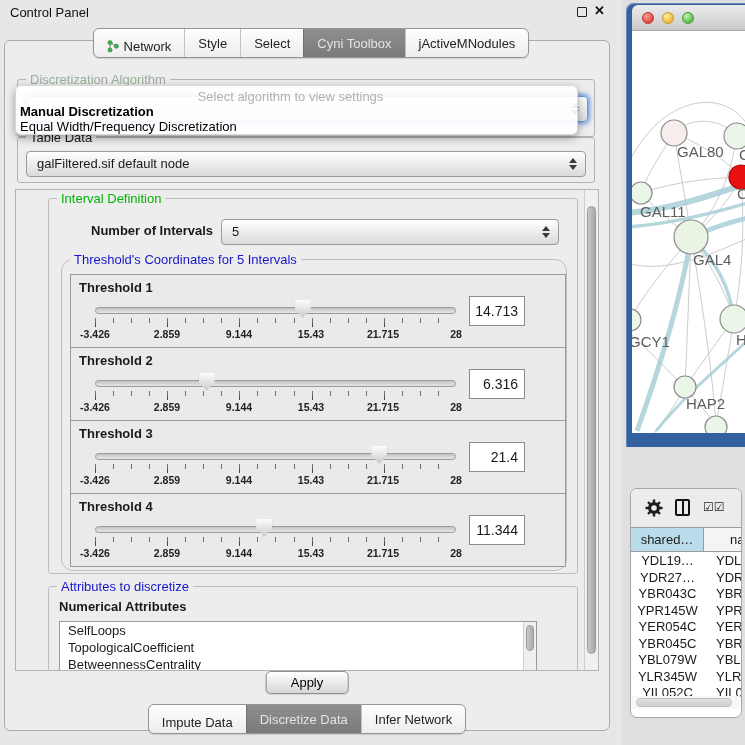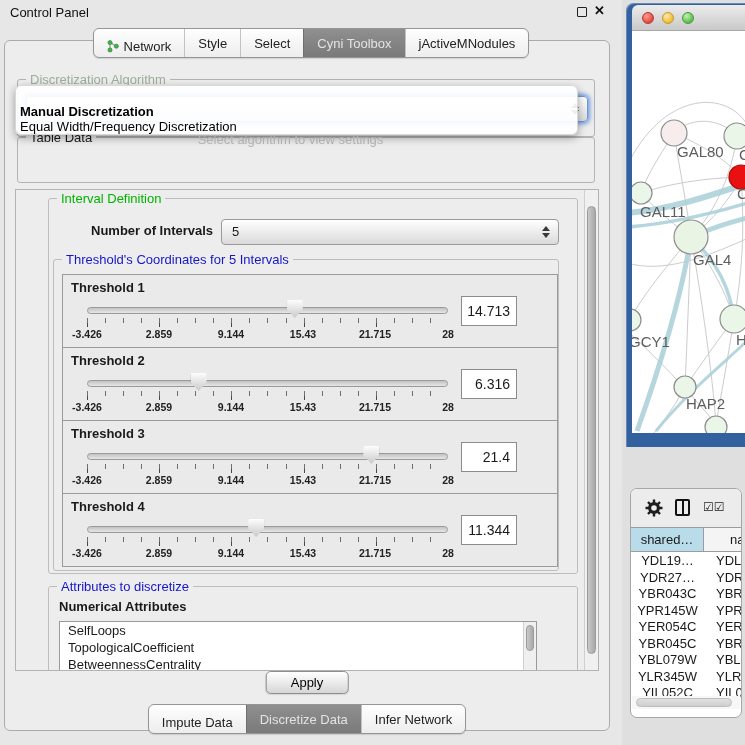--- a/index.html
+++ b/index.html
@@ -39,21 +39,21 @@
            padding-left:10px; height:26px; overflow:hidden; white-space:nowrap; }
   .spin { position:absolute; right:8px; top:50%; transform:translateY(-50%); display:flex; flex-direction:column; gap:2px; }
   .arr-up   { width:0; height:0; border-left:4px solid transparent; border-right:4px solid transparent; border-bottom:5px solid #3a3a3a; }
   .arr-down { width:0; height:0; border-left:4px solid transparent; border-right:4px solid transparent; border-top:5px solid #3a3a3a; }
   .combo.focus { box-shadow:0 0 4px 2px rgba(90,140,220,.85); border-color:#6f98d8; }
 
   
   .popup { position:absolute; left:10px; top:44px; width:563px; height:50px; z-index:20;
            background:rgba(255,255,255,.92); border-radius:6px; box-shadow:0 3px 9px rgba(0,0,0,.35);
            border:1px solid rgba(160,160,160,.4); }
-  .popup .ph   { position:absolute; left:0; right:12px; top:3px; text-align:center; color:#b0b0b0; font-size:13px;margin-top:43px; }
+  .popup .ph   { position:absolute; left:0; right:12px; top:3px; text-align:center; color:#b0b0b0; font-size:13px; }
   .popup .it1  { position:absolute; left:4px; top:18px; font-weight:bold; font-size:13px; color:#000; }
   .popup .it2  { position:absolute; left:4px; top:33px; font-size:13px; color:#000; }
 
   
   .viewport { position:absolute; left:10px; top:148px; width:584px; height:482px;
               border:1px solid #b3b3b3; background:#ededed; overflow:hidden; }
   .vsb { position:absolute; right:0; top:0; bottom:0; width:14px; background:#f0f0f0; border-left:1px solid #cfcfcf; }
   .vsb .thumbv { position:absolute; left:2px; top:16px; width:9px; height:448px; border-radius:5px;
                  background:linear-gradient(to right,#c9c9c9,#a8a8a8); border:1px solid #9b9b9b; }
 
@@ -143,37 +143,44 @@
     </div>
 
     <div class="popup">
       <div class="ph">Select algorithm to view settings</div>
       <div class="it1">Manual Discretization</div>
       <div class="it2">Equal Width/Frequency Discretization</div>
     </div>
 
     <div class="grp" style="left:12px; top:96px; width:578px; height:46px;">
       <span class="glabel">Table Data</span>
+      <div class="combo" style="left:8px; top:13px; width:560px;">
+        <span>galFiltered.sif default node</span>
+        <div class="spin">
+          <span class="arr-up"></span>
+            <span class="arr-down"></span>
+        </div>
+      </div>
     </div>
 
     <div class="viewport">
 
       <div class="grp" style="left:32px; top:8px; width:530px; height:376px; border-color:#bdbdbd;">
         <span class="glabel green">Interval Definition</span>
 
         <span style="position:absolute; left:42px; top:24px; font-weight:bold;">Number of Intervals</span>
         <div class="combo" style="left:172px; top:20px; width:338px;">
           <span>5</span>
           <div class="spin">
             <span class="arr-up"></span>
               <span class="arr-down"></span>
           </div>
         </div>
 
-        <div class="grp" style="left:4px; top:60px; width:506px; height:312px; border-color:#bdbdbd;">
+        <div class="grp" style="left:12px; top:60px; width:506px; height:312px; border-color:#bdbdbd;border-radius:12px;">
           <span class="glabel blue">Threshold's Coordinates for 5 Intervals</span>
 
           <div class="tbox" style="top:14px;">
             <div class="tlabel">Threshold 1</div>
             <div class="track"></div>
             <div class="thumb" style="left: 223.791px;"></div>
             <div class="ticks"></div>
             <span class="tkl k0">-3.426</span>
             <span class="tkl k1">2.859</span>
             <span class="tkl k2">9.144</span>

